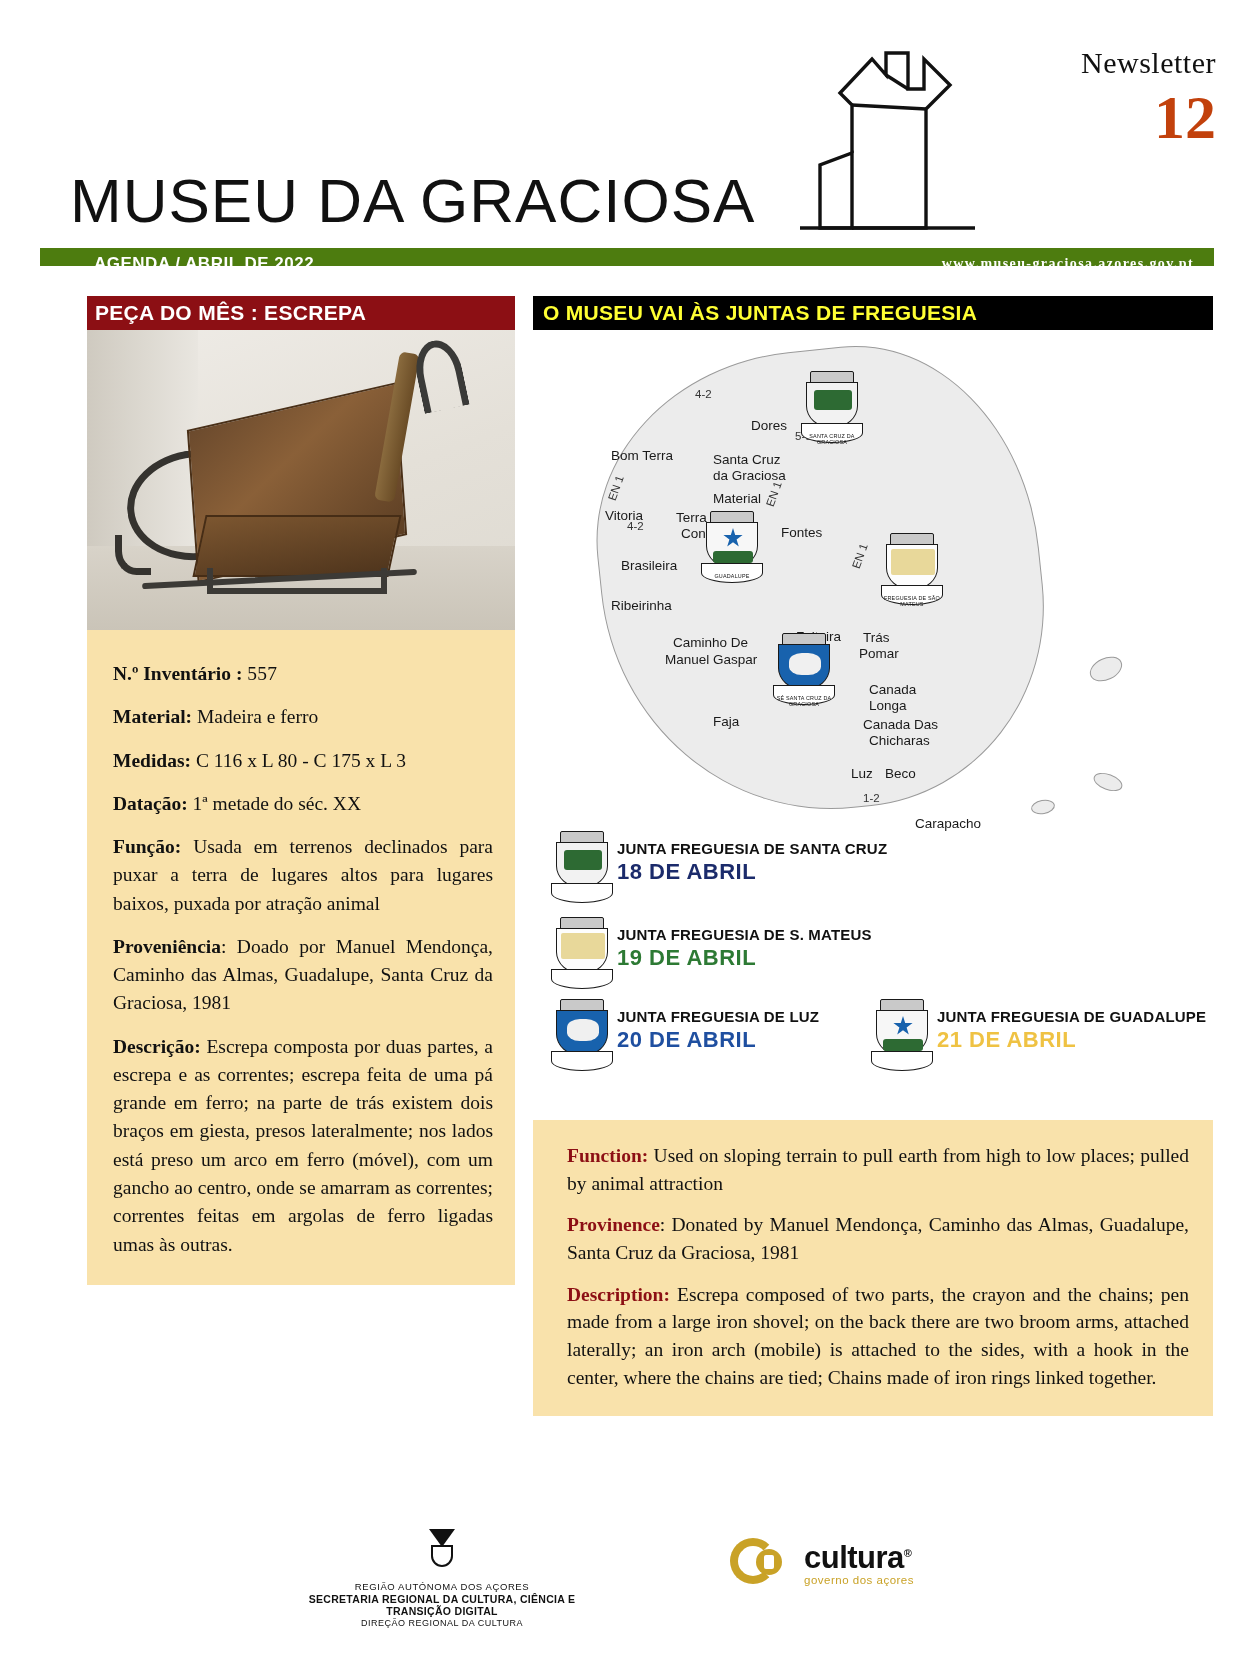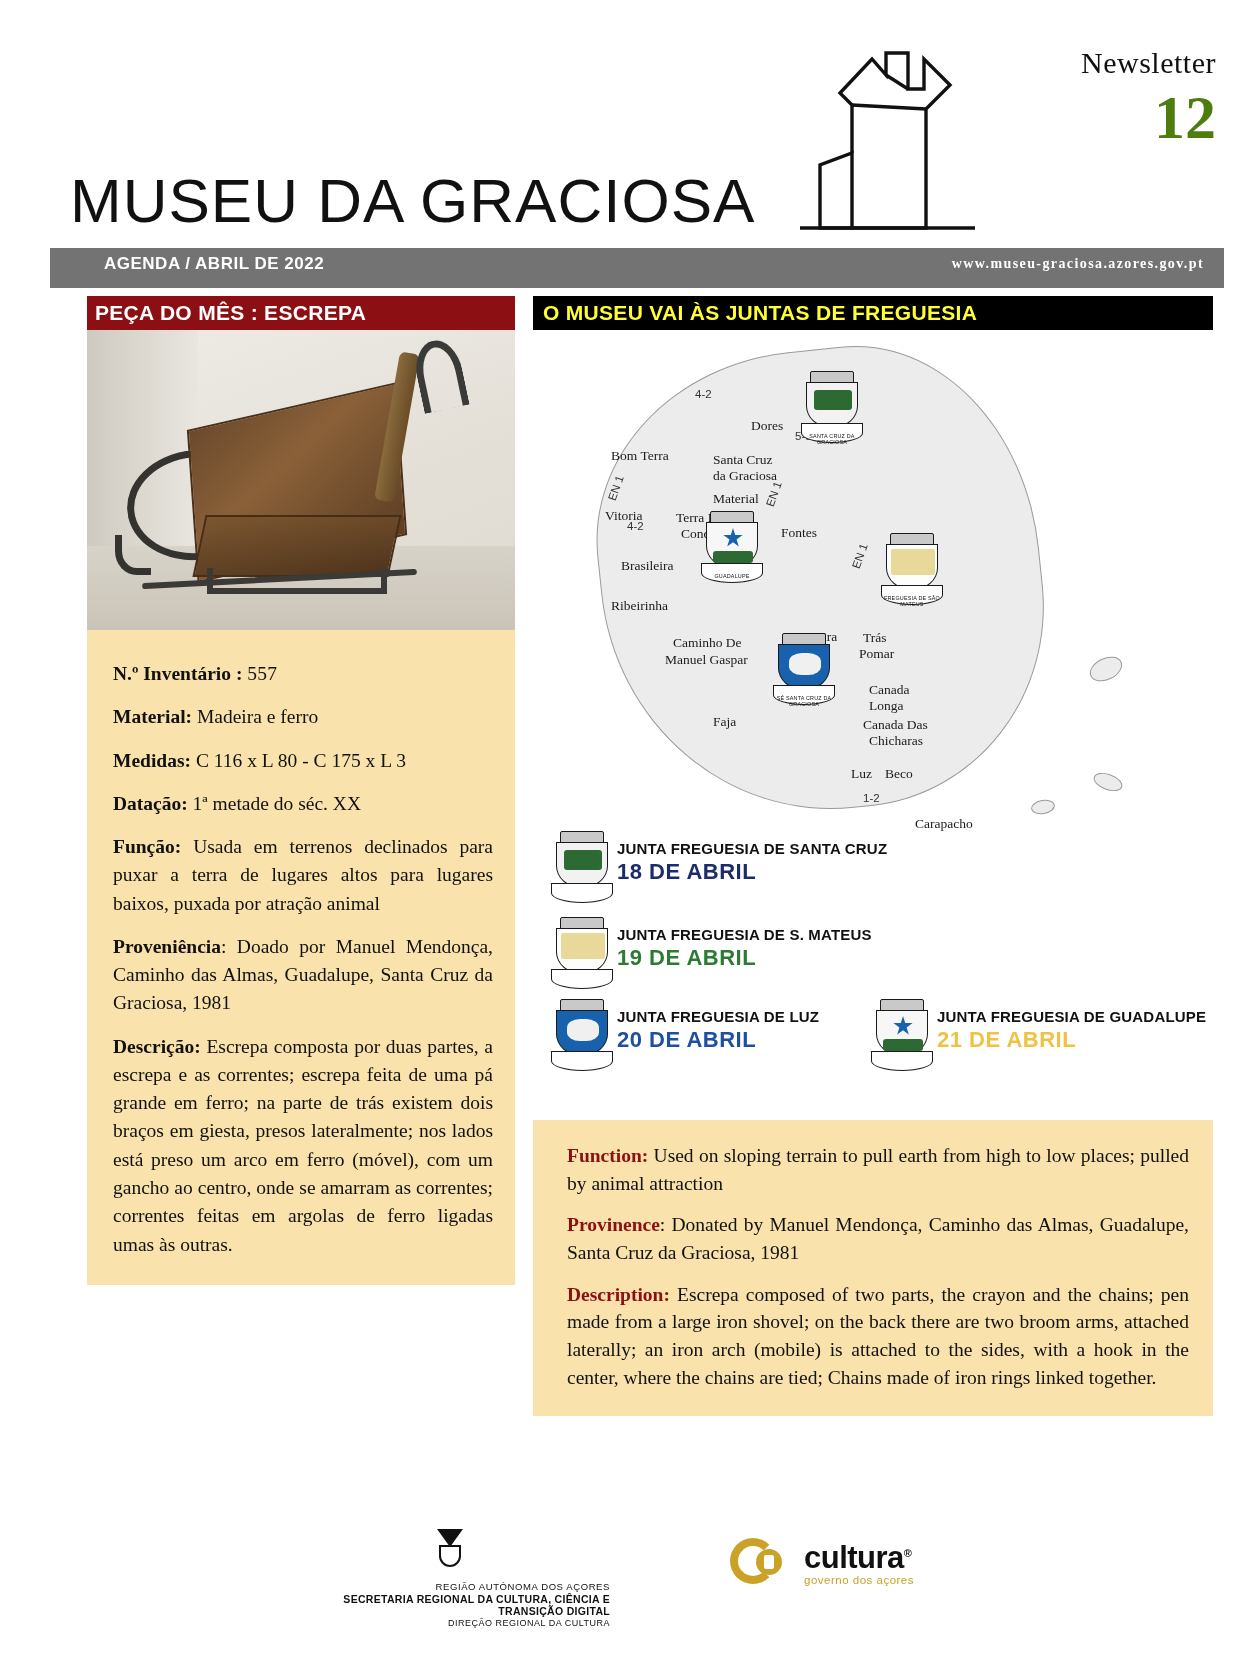--- a/index.html
+++ b/index.html
@@ -26,21 +26,21 @@
     color: #111;
     letter-spacing: 0.5px;
     margin-left: 36px;
   }
   .newsletter-number {
     position: absolute;
     right: 34px; top: 86px;
     font-family: "Liberation Serif", serif;
     font-weight: bold;
     font-size: 62px;
-    color: #4d7c0f;
+    color: #c2410c;
     line-height: 1;
     text-align: right;
     width: 120px;
   }
   .museum-title {
     position: absolute;
     left: 70px; top: 165px;
     font-family: "Liberation Sans", sans-serif;
     font-size: 62px;
     letter-spacing: 1px;
@@ -49,23 +49,23 @@
   }
   .windmill {
     position: absolute;
     left: 800px; top: 45px;
     width: 175px; height: 185px;
   }
 
   
   .agenda-bar {
     position: absolute;
-    left: 50px; top: 248px;
-    width: 1174px; height: 40px;
-    background: #737373;
+    left: 40px; top: 248px;
+    width: 1174px; height: 18px;
+    background: #4d7c0f;
   }
   .agenda-bar .agenda-text {
     position: absolute;
     left: 54px; top: 6px;
     font-family: "Liberation Sans", sans-serif;
     font-weight: bold;
     font-size: 17px;
     color: #ffffff;
     letter-spacing: 0.5px;
   }
@@ -220,21 +220,21 @@
     transform: rotate(-6deg);
   }
   .islet {
     position: absolute;
     background: #ececec;
     border: 1.2px solid #9a9a9a;
     border-radius: 50%;
   }
   .map-label {
     position: absolute;
-    font-family: Liberation Serif, serif;
+    font-family: Liberation Sans, sans-serif;
     font-size: 13.5px;
     color: #1a1a1a;
     white-space: nowrap;
     line-height: 1.15;
   }
   .road-label {
     position: absolute;
     font-family: "Liberation Sans", sans-serif;
     font-size: 11.5px;
     color: #333;
@@ -346,23 +346,23 @@
 
   
   .footer {
     position: absolute;
     left: 0; bottom: 28px;
     width: 1250px;
     height: 110px;
   }
   .footer-left {
     position: absolute;
-    left: 290px; top: 0;
+    left: 282px; top: 0;
     width: 320px;
-    text-align: right;
+    text-align: center;
   }
   .crest-az {
     width: 40px; height: 48px;
     margin: 0 auto 4px auto;
     position: relative;
   }
   .crest-az .bird {
     width: 0; height: 0; margin: 0 auto;
     border-left: 13px solid transparent;
     border-right: 13px solid transparent;

